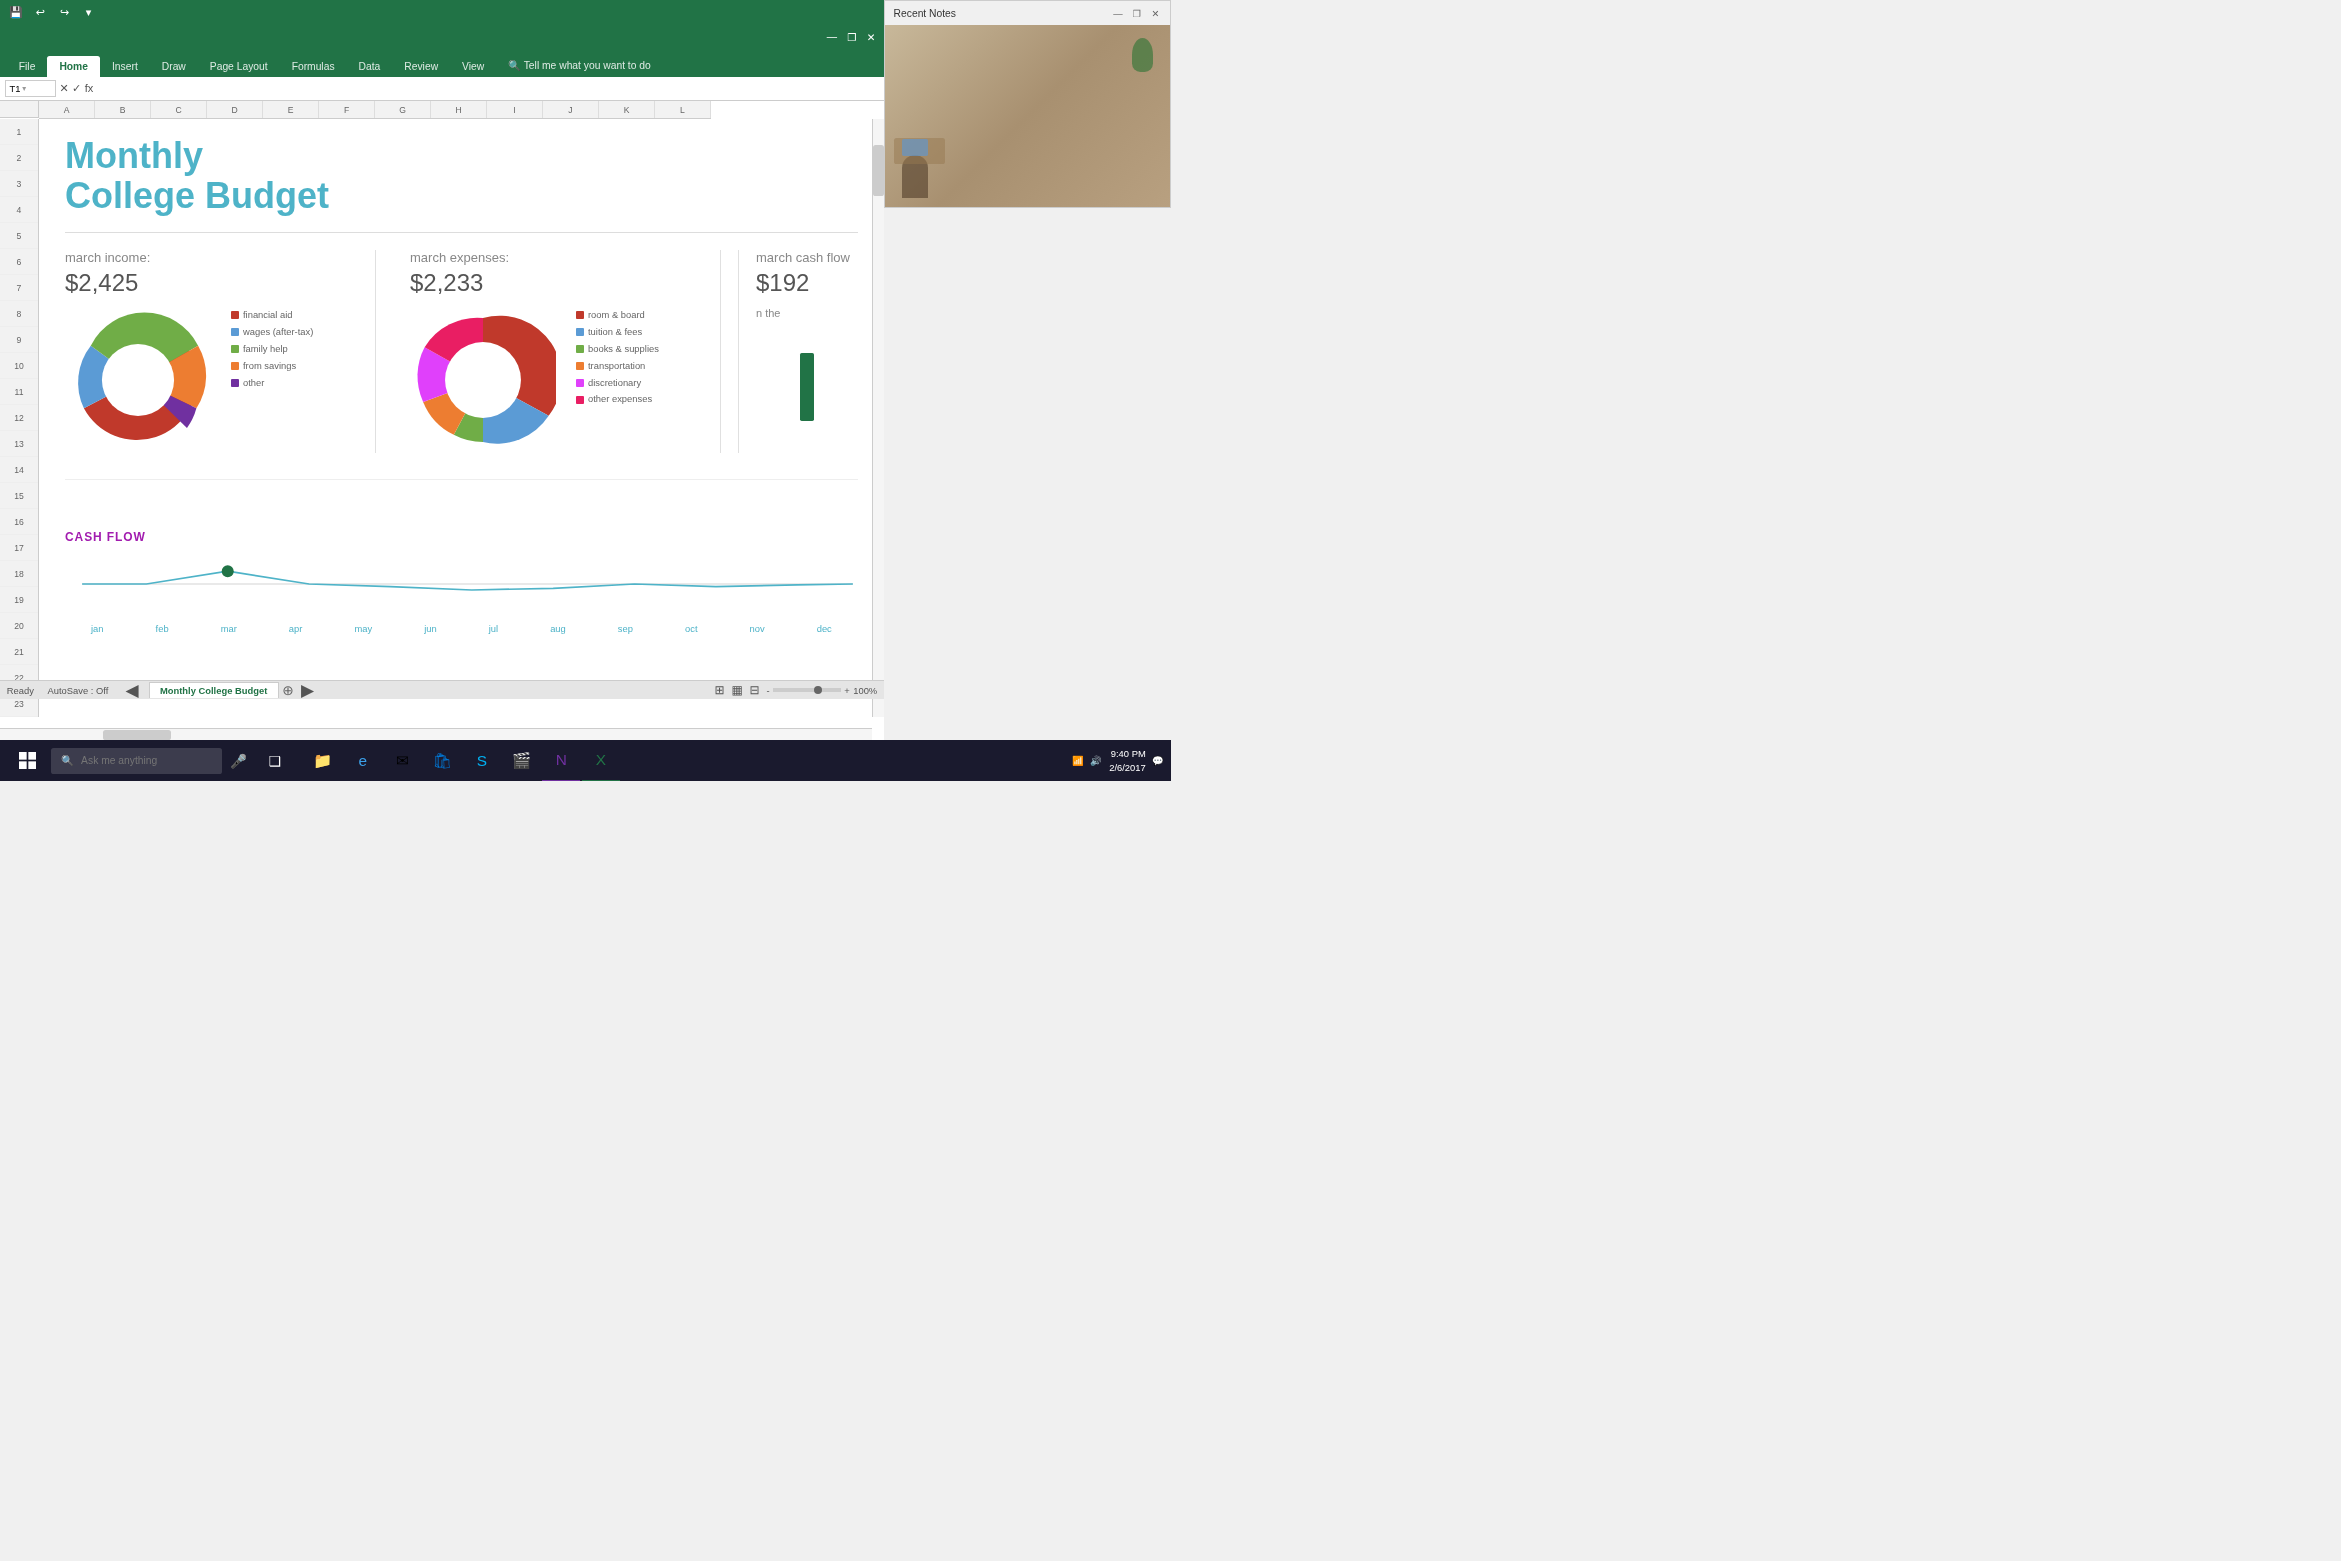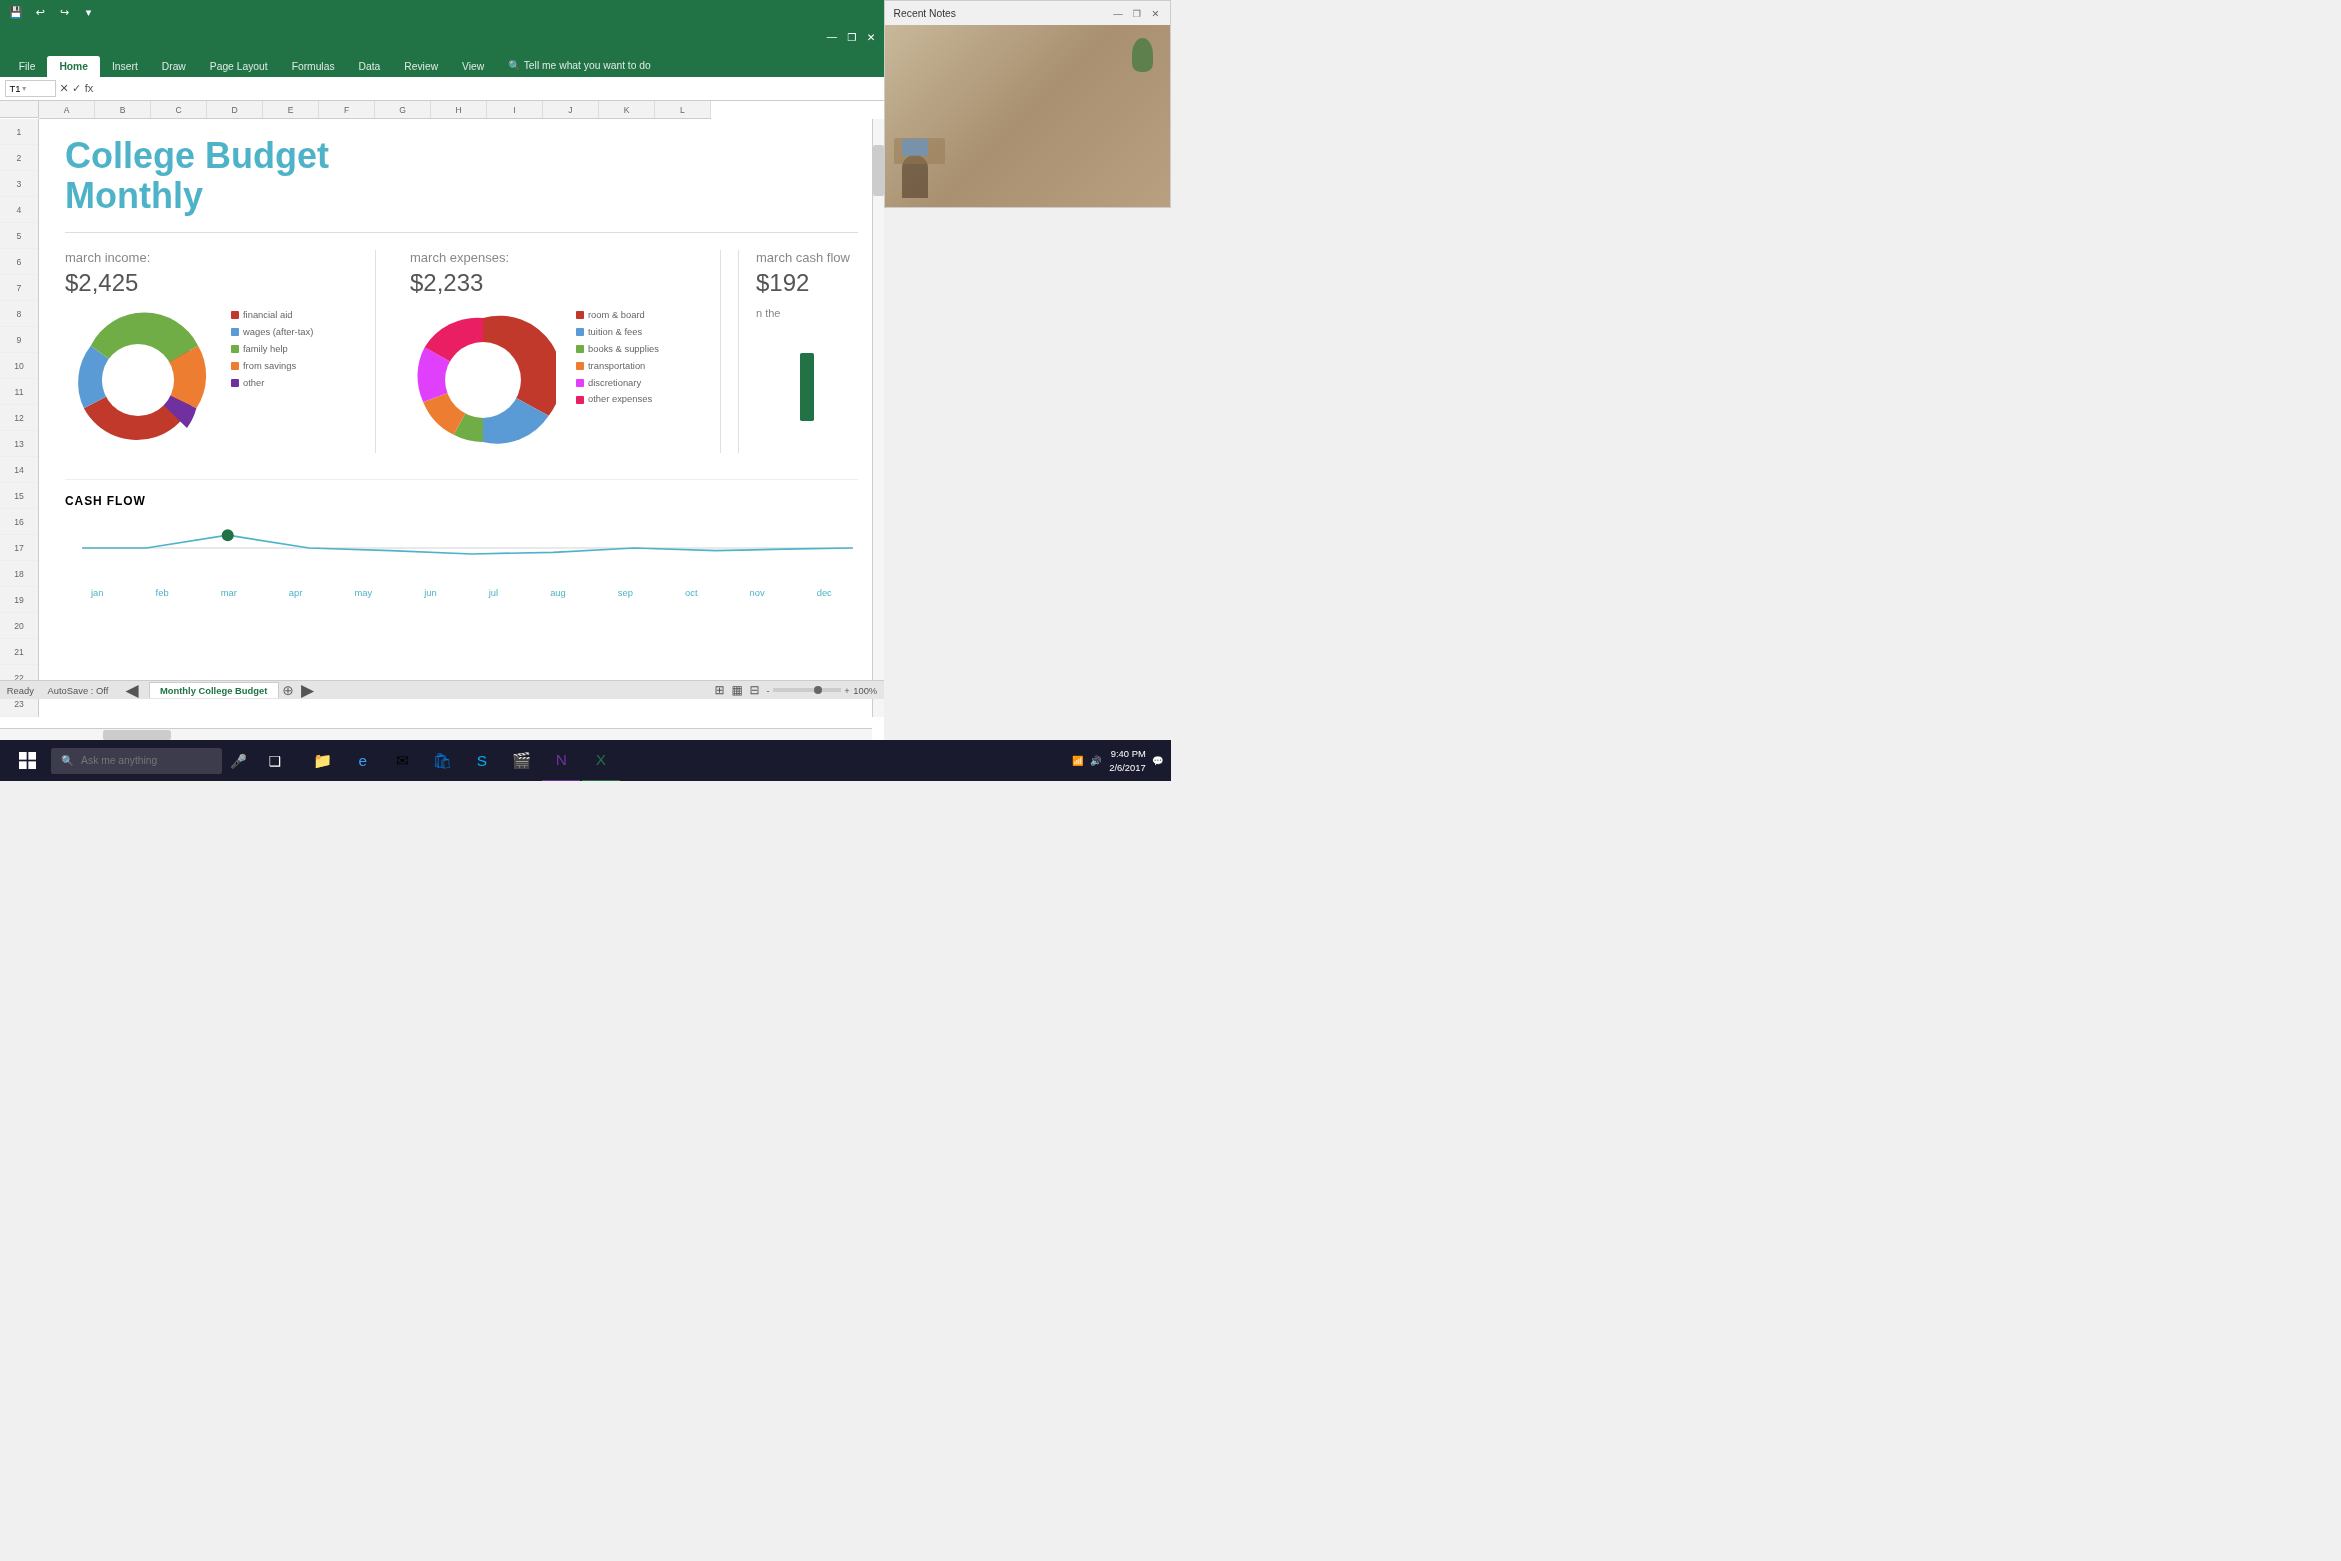--- a/index.html
+++ b/index.html
@@ -129,21 +129,21 @@
 
     
     .donut-container { position: relative; width: 146px; height: 146px; flex-shrink: 0; }
     .donut-svg { width: 146px; height: 146px; }
     .legend { font-size: 9.4px; color: #666; line-height: 1.8; }
     .legend-item { display: flex; align-items: center; gap: 4.3px; }
     .legend-dot { width: 7.7px; height: 7.7px; border-radius: 0.9px; flex-shrink: 0; }
 
     
     .cashflow-section { margin-top: 17px; border-top: 0.9px solid #eee; padding-top: 13.7px; }
-    .cashflow-title { color: #000000; font-size: 12px; font-weight: 700; margin-bottom: 10.3px; letter-spacing: 0.9px; }
+    .cashflow-title { color: #a21caf; font-size: 12px; font-weight: 700; margin-bottom: 10.3px; letter-spacing: 0.9px; margin-top: 36px; }
     .cashflow-chart { position: relative; height: 68px; }
     .cashflow-months { display: flex; justify-content: space-around; font-size: 9.4px; color: #4eb3c8; margin-top: 1px; }
 
     
     .excel-bottom {
       position: absolute; bottom: 41px; left: 0; width: 884px;
       background: #e5e5e5; border-top: 0.9px solid #ccc;
       display: flex; align-items: center; height: 19px; font-size: 9.4px; color: #555;
     }
     .sheet-tab {
@@ -265,22 +265,22 @@
       <div class="row-header">20</div>
       <div class="row-header">21</div>
       <div class="row-header">22</div>
       <div class="row-header">23</div>
     </div>
 
     <div class="spreadsheet-content">
       <div class="excel-main">
 
         <div class="budget-title">
+          <div>Monthly</div>
           <div>College Budget</div>
-          <div>Monthly</div>
         </div>
 
         <hr class="title-divider">
 
         <div class="charts-row">
 
           <div class="chart-section" style="border-right: 0.9px solid #e0e0e0; padding-right: 17px;">
             <div class="chart-title">march income:</div>
             <div class="chart-amount">$2,425</div>
             <div class="chart-body">

